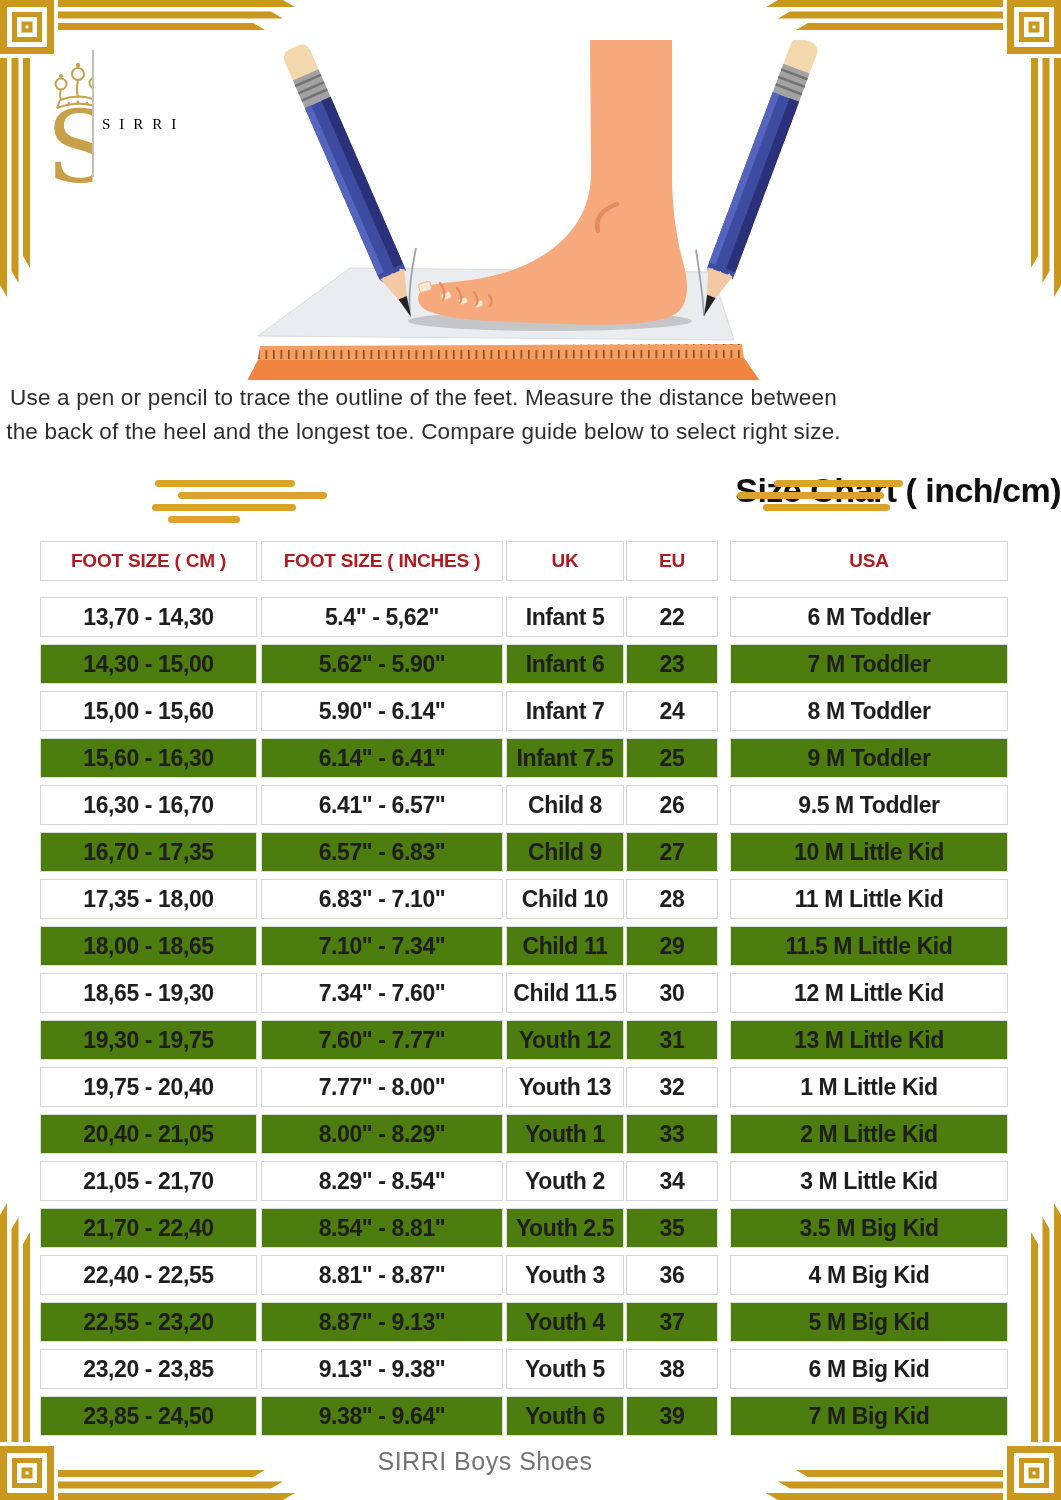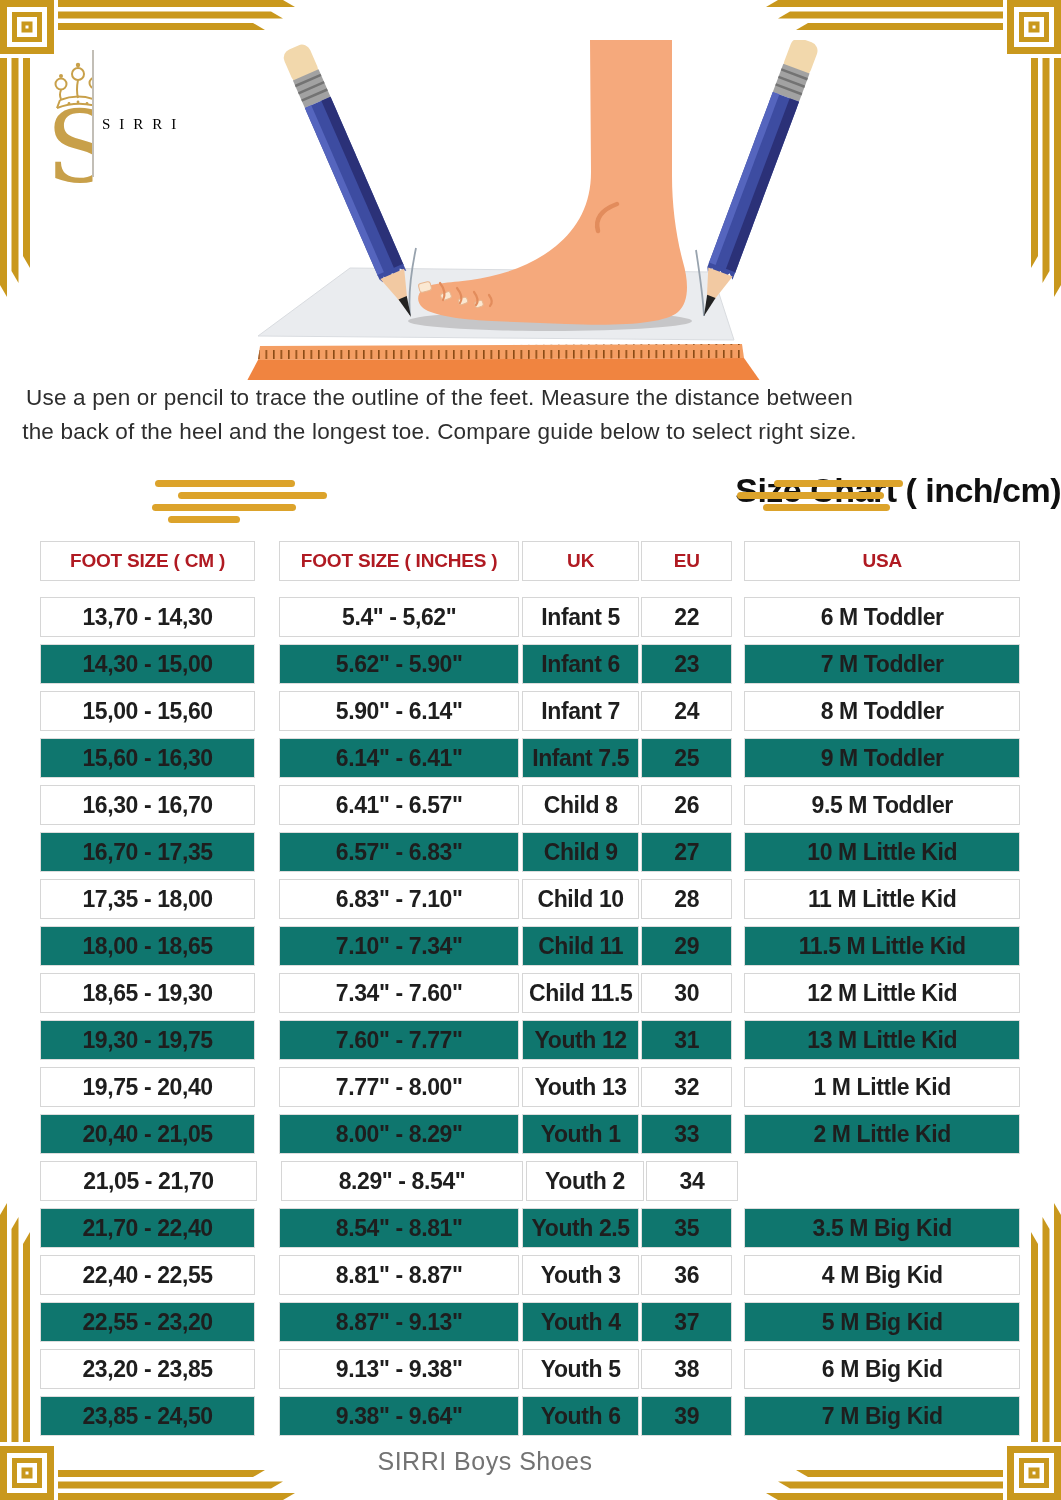--- a/index.html
+++ b/index.html
@@ -9,41 +9,41 @@
   }
   .abs{position:absolute;}
   
   .logo-divider{position:absolute;left:92px;top:50px;width:1.5px;height:127px;background:#C2BEB6;}
   .brand-text{
     position:absolute;left:102px;top:116px;font-size:15px;color:#000000;
     letter-spacing:9px;font-weight:400;font-family:Liberation Serif, serif;
   }
   
   .instructions{
-    position:absolute;left:16px;top:381px;width:847px;text-align:center;
+    position:absolute;left:0;top:381px;width:847px;text-align:center;
     font-size:22.5px;line-height:34px;color:#2E2E2E;letter-spacing:0.2px;
   }
   
   .chart-title{
     position:absolute;left:0;top:471px;width:1061px;text-align:right;
     font-size:34px;font-weight:700;color:#101010;letter-spacing:-0.5px;
   }
   
   .size-table{position:absolute;left:40px;top:541px;width:980px;}
   .thead,.trow{display:flex;height:40px;}
   .thead{margin-bottom:16px;}
   .trow{margin-bottom:7px;}
   .hcell,.tcell{
     display:flex;align-items:center;justify-content:center;
     border:1px solid #D6D6D6;box-sizing:border-box;background:#fff;
   }
   .hcell{color:#B01A22;font-weight:700;font-size:19px;letter-spacing:-0.2px;}
   .tcell{color:#1E1E1E;font-weight:700;font-size:23px;letter-spacing:-0.4px;}
-  .trow.alt .tcell{background:#0f766e;border-color:#DDDDDD;}
-  .thead > :nth-child(1),.trow > :nth-child(1){width:217px;margin-right:24px;text-align:right;}
+  .trow.alt .tcell{background:#4d7c0f;border-color:#DDDDDD;}
+  .thead > :nth-child(1),.trow > :nth-child(1){width:217px;margin-right:4px;text-align:right;}
   .thead > :nth-child(2),.trow > :nth-child(2){width:242px;margin-right:3px;}
   .thead > :nth-child(3),.trow > :nth-child(3){width:118px;margin-right:2px;}
   .thead > :nth-child(4),.trow > :nth-child(4){width:92px;margin-right:12px;}
   .thead > :nth-child(5),.trow > :nth-child(5){width:278px;}
   
   .footer-text{
     position:absolute;left:0;top:1447px;width:970px;text-align:center;
     font-size:25px;color:#737373;letter-spacing:0.5px;
   }
 </style>
@@ -275,20 +275,21 @@
           <div class="tcell">8.00" - 8.29"</div>
           <div class="tcell">Youth 1</div>
           <div class="tcell">33</div>
           <div class="tcell">2 M Little Kid</div>
         </div>
         <div class="trow">
           <div class="tcell">21,05 - 21,70</div>
           <div class="tcell">8.29" - 8.54"</div>
           <div class="tcell">Youth 2</div>
           <div class="tcell">34</div>
+          <div class="tcell">3 M Little Kid</div>
         </div>
         <div class="trow alt">
           <div class="tcell">21,70 - 22,40</div>
           <div class="tcell">8.54" - 8.81"</div>
           <div class="tcell">Youth 2.5</div>
           <div class="tcell">35</div>
           <div class="tcell">3.5 M Big Kid</div>
         </div>
         <div class="trow">
           <div class="tcell">22,40 - 22,55</div>

